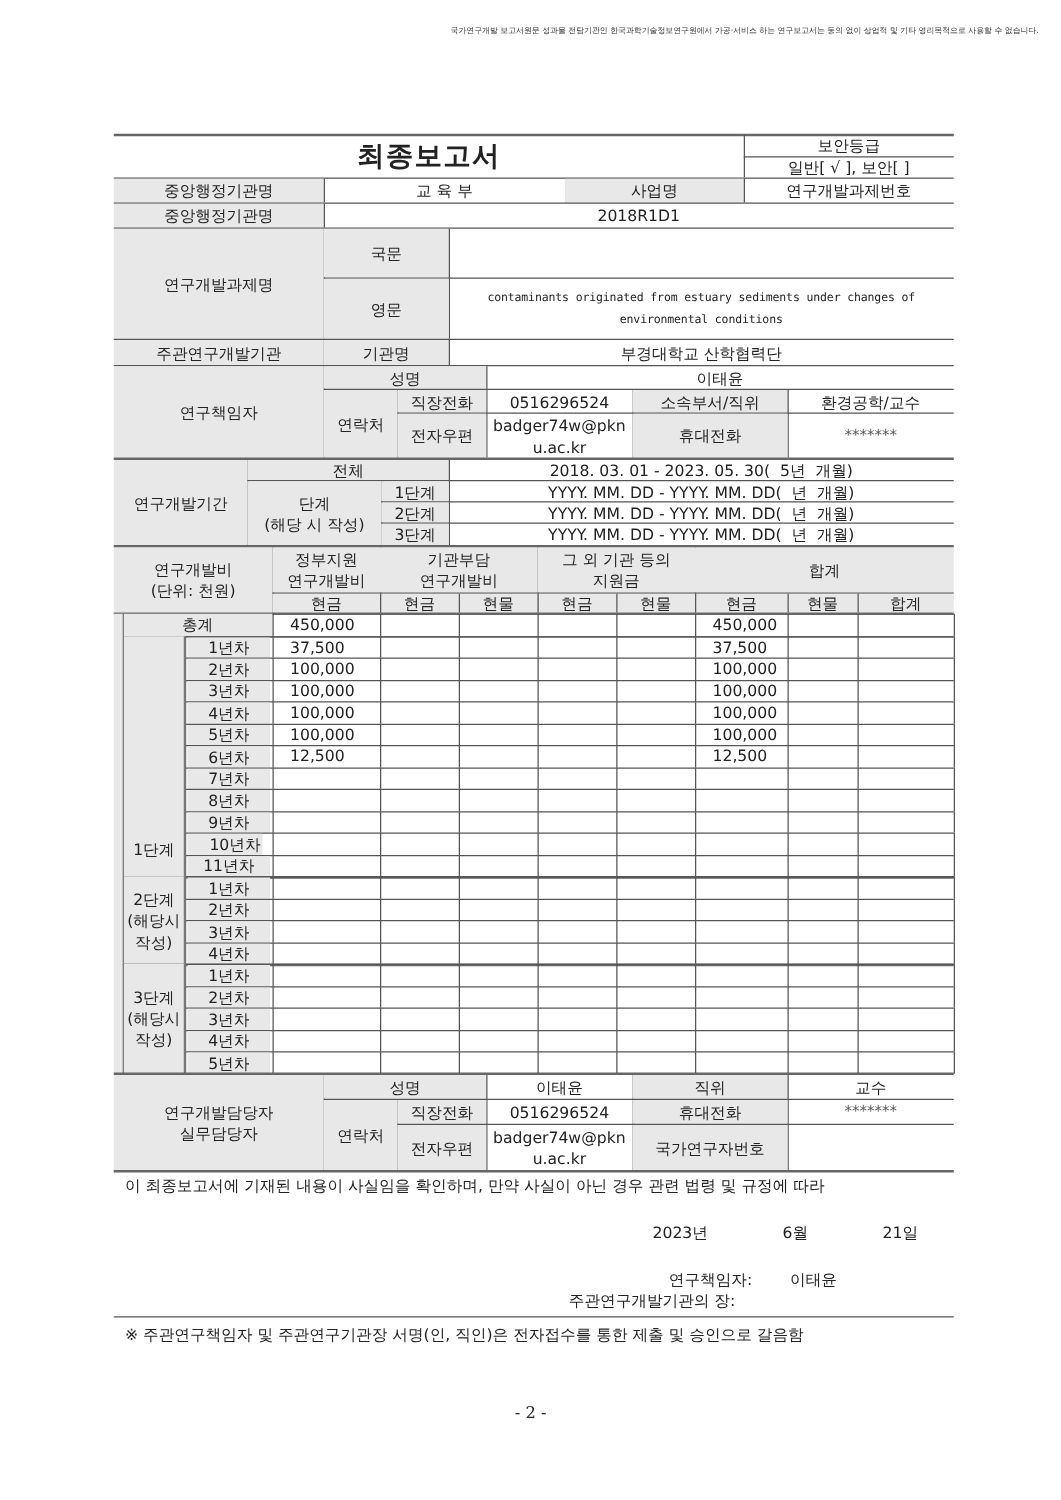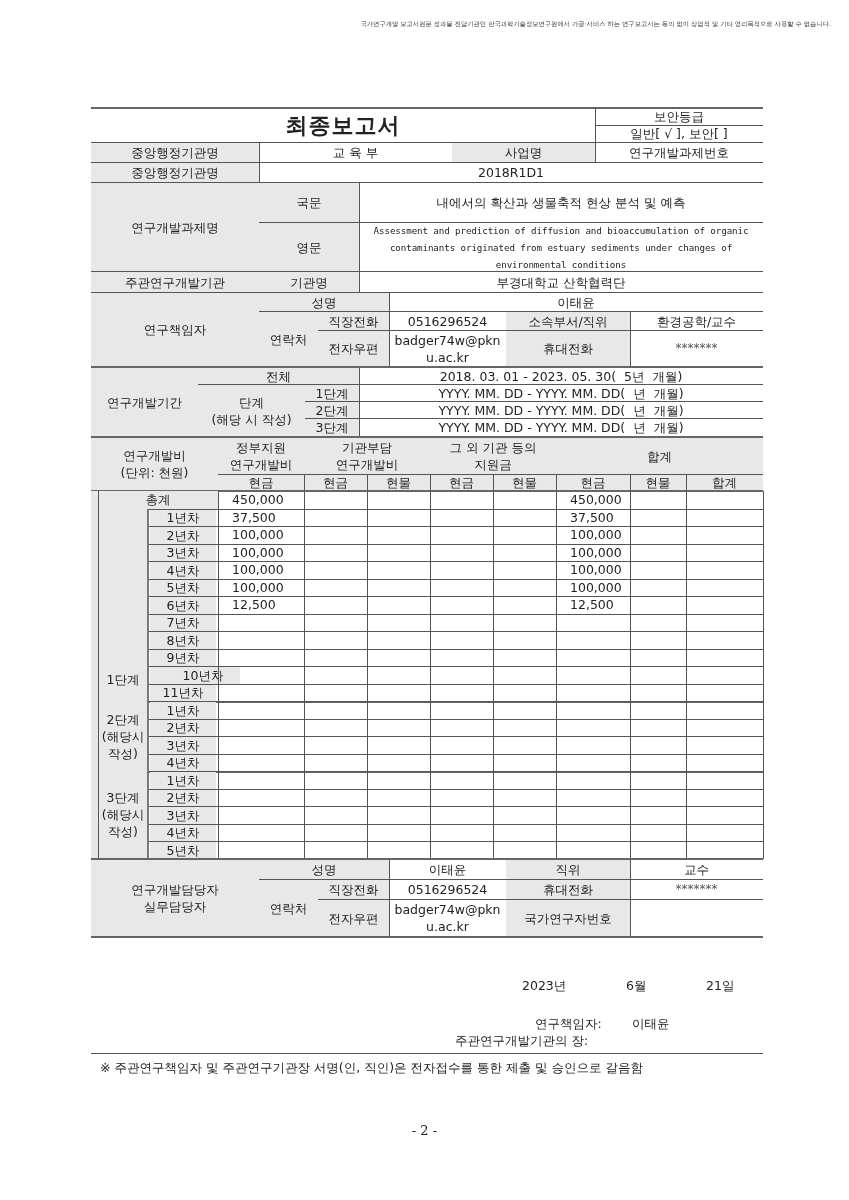--- a/index.html
+++ b/index.html
@@ -47,26 +47,24 @@
   <div class="c g" style="left:91px;top:163px;width:168px;height:19px;">중앙행정기관명</div>
   <div class="vl" style="left:259px;top:163px;height:19px;"></div>
   <div class="c" style="left:259px;top:163px;width:504px;height:19px;">2018R1D1</div>
 
   <div class="hl" style="left:91px;top:182px;width:672px;"></div>
   <div class="c g" style="left:91px;top:183px;width:168px;height:88px;">연구개발과제명</div>
   <div class="vl" style="left:259px;top:183px;height:88px;"></div>
   <div class="c g" style="left:259px;top:183px;width:100px;height:39px;">국문</div>
   <div class="vl" style="left:359px;top:183px;height:88px;"></div>
   <div class="c" style="left:359px;top:183px;width:404px;height:39px;flex-direction:column;">
-    <div>내에서의 확산과 생물축적 현상 분석 및 예측</div>
   </div>
   <div class="hl" style="left:259px;top:222px;width:504px;"></div>
   <div class="c g" style="left:259px;top:223px;width:100px;height:48px;">영문</div>
   <div class="c mono" style="left:359px;top:221px;width:404px;height:52px;flex-direction:column;">
-    <div>Assessment and prediction of diffusion and bioaccumulation of organic</div>
     <div>contaminants originated from estuary sediments under changes of</div>
     <div>environmental conditions</div>
   </div>
 
   <div class="hl" style="left:91px;top:271px;width:672px;"></div>
   <div class="c g" style="left:91px;top:272px;width:168px;height:20px;">주관연구개발기관</div>
   <div class="vl" style="left:259px;top:272px;height:20px;"></div>
   <div class="c g" style="left:259px;top:272px;width:100px;height:20px;">기관명</div>
   <div class="vl" style="left:359px;top:272px;height:20px;"></div>
   <div class="c" style="left:359px;top:272px;width:404px;height:20px;">부경대학교 산학협력단</div>
@@ -344,21 +342,21 @@
       <div class="vl" style="left:218px;top:648.5px;height:17.5px;"></div>
       <div class="vl" style="left:304px;top:648.5px;height:17.5px;"></div>
       <div class="vl" style="left:367px;top:648.5px;height:17.5px;"></div>
       <div class="vl" style="left:430px;top:648.5px;height:17.5px;"></div>
       <div class="vl" style="left:493px;top:648.5px;height:17.5px;"></div>
       <div class="vl" style="left:556px;top:648.5px;height:17.5px;"></div>
       <div class="vl" style="left:630px;top:648.5px;height:17.5px;"></div>
       <div class="vl" style="left:686px;top:648.5px;height:17.5px;"></div>
       <div class="vl" style="left:763px;top:648.5px;height:17.5px;"></div>
       <div class="hl" style="left:148px;top:666px;width:615px;"></div>
-      <div class="c g" style="left:150px;top:667px;width:90px;height:16.5px;padding-left:16px;">10년차</div>
+      <div class="c g" style="left:150px;top:667px;width:60px;height:16.5px;padding-left:16px;">10년차</div>
       <div class="c" style="left:218px;top:666px;width:86px;height:17.5px;justify-content:flex-start;padding-left:14px;"></div>
       <div class="c" style="left:304px;top:666px;width:63px;height:17.5px;justify-content:flex-start;padding-left:14px;"></div>
       <div class="c" style="left:367px;top:666px;width:63px;height:17.5px;justify-content:flex-start;padding-left:14px;"></div>
       <div class="c" style="left:430px;top:666px;width:63px;height:17.5px;justify-content:flex-start;padding-left:14px;"></div>
       <div class="c" style="left:493px;top:666px;width:63px;height:17.5px;justify-content:flex-start;padding-left:14px;"></div>
       <div class="c" style="left:556px;top:666px;width:74px;height:17.5px;justify-content:flex-start;padding-left:14px;"></div>
       <div class="c" style="left:630px;top:666px;width:56px;height:17.5px;justify-content:flex-start;padding-left:14px;"></div>
       <div class="c" style="left:686px;top:666px;width:77px;height:17.5px;justify-content:flex-start;padding-left:14px;"></div>
       <div class="vl" style="left:218px;top:666px;height:17.5px;"></div>
       <div class="vl" style="left:304px;top:666px;height:17.5px;"></div>
@@ -610,20 +608,21 @@
   <div class="c" style="left:389px;top:900px;width:117px;height:36px;flex-direction:column;">
     <div>badger74w@pkn</div>
     <div>u.ac.kr</div>
   </div>
   <div class="c g" style="left:506px;top:900px;width:124px;height:36px;">국가연구자번호</div>
   <div class="c" style="left:630px;top:900px;width:133px;height:36px;"></div>
   <div class="hl2" style="left:91px;top:936px;width:672px;"></div>
 </div>
 
 <div class="para" style="top:939px;">
+  <div>이 최종보고서에 기재된 내용이 사실임을 확인하며, 만약 사실이 아닌 경우 관련 법령 및 규정에 따라</div>
 </div>
 <div class="txt" style="left:522px;top:978px;">2023년</div>
 <div class="txt" style="left:626px;top:978px;">6월</div>
 <div class="txt" style="left:706px;top:978px;">21일</div>
 <div class="txt" style="left:535px;top:1016px;">연구책임자:</div>
 <div class="txt" style="left:632px;top:1016px;">이태윤</div>
 <div class="txt" style="left:455px;top:1033px;">주관연구개발기관의 장:</div>
 <div class="hl" style="left:91px;top:1053px;width:672px;"></div>
 <div class="txt" style="left:100px;top:1060px;">※ 주관연구책임자 및 주관연구기관장 서명(인, 직인)은 전자접수를 통한 제출 및 승인으로 갈음함</div>
 

